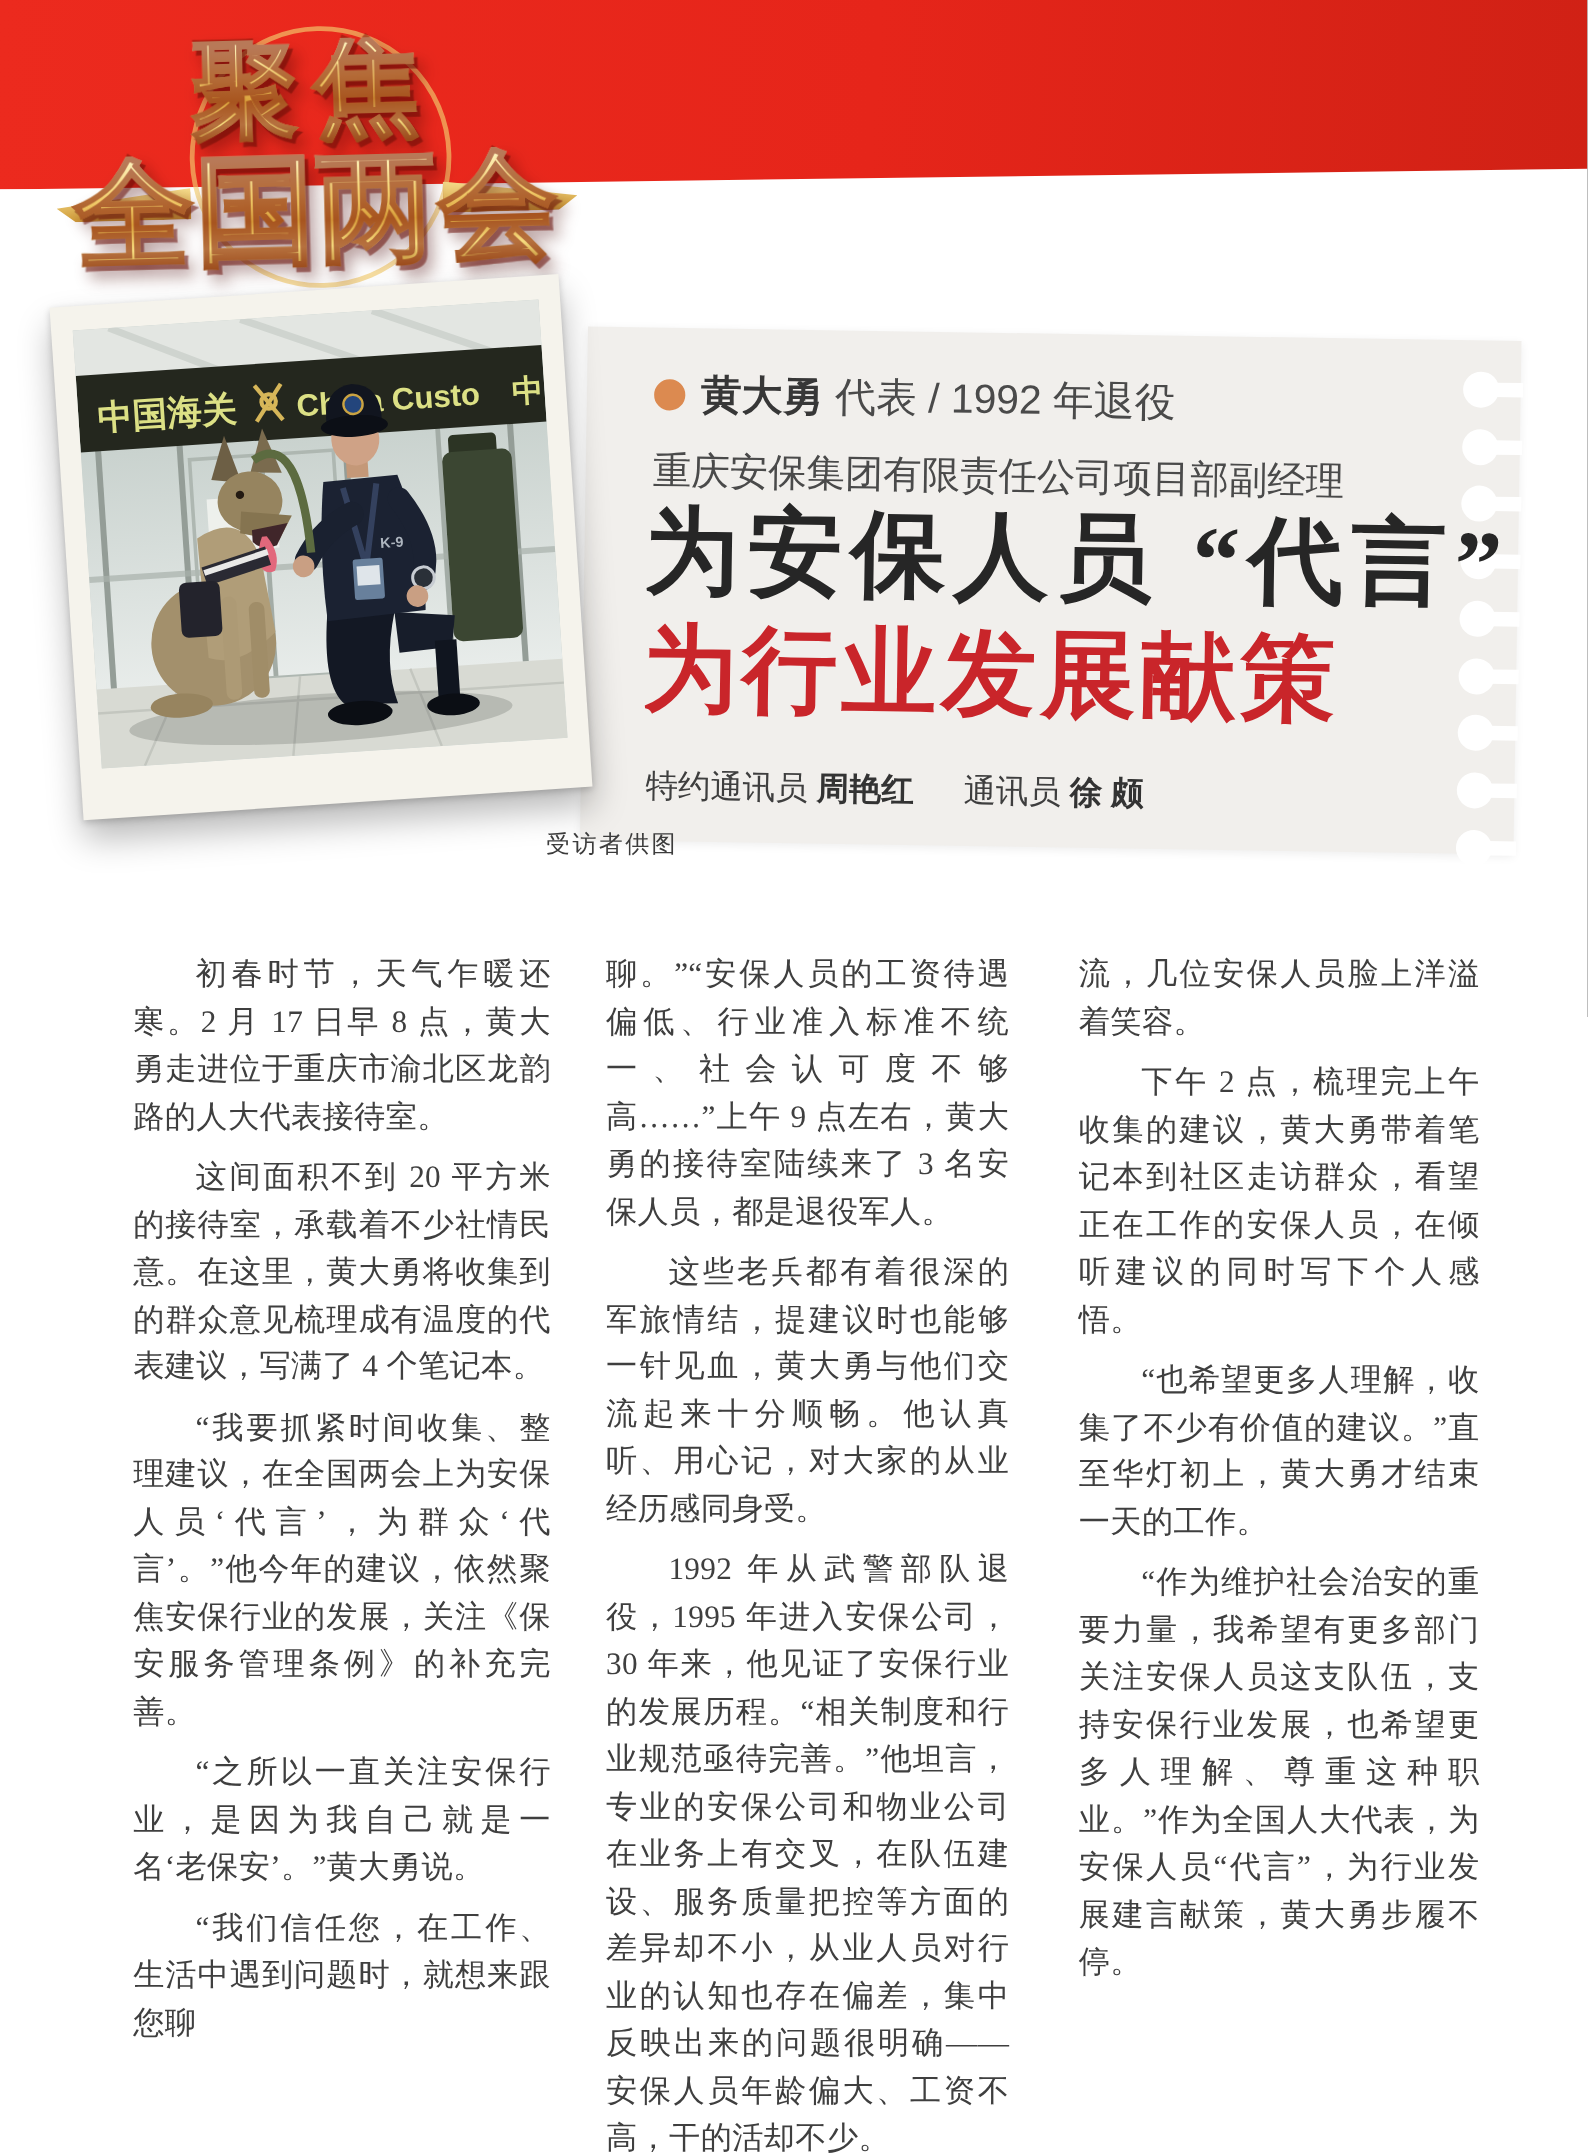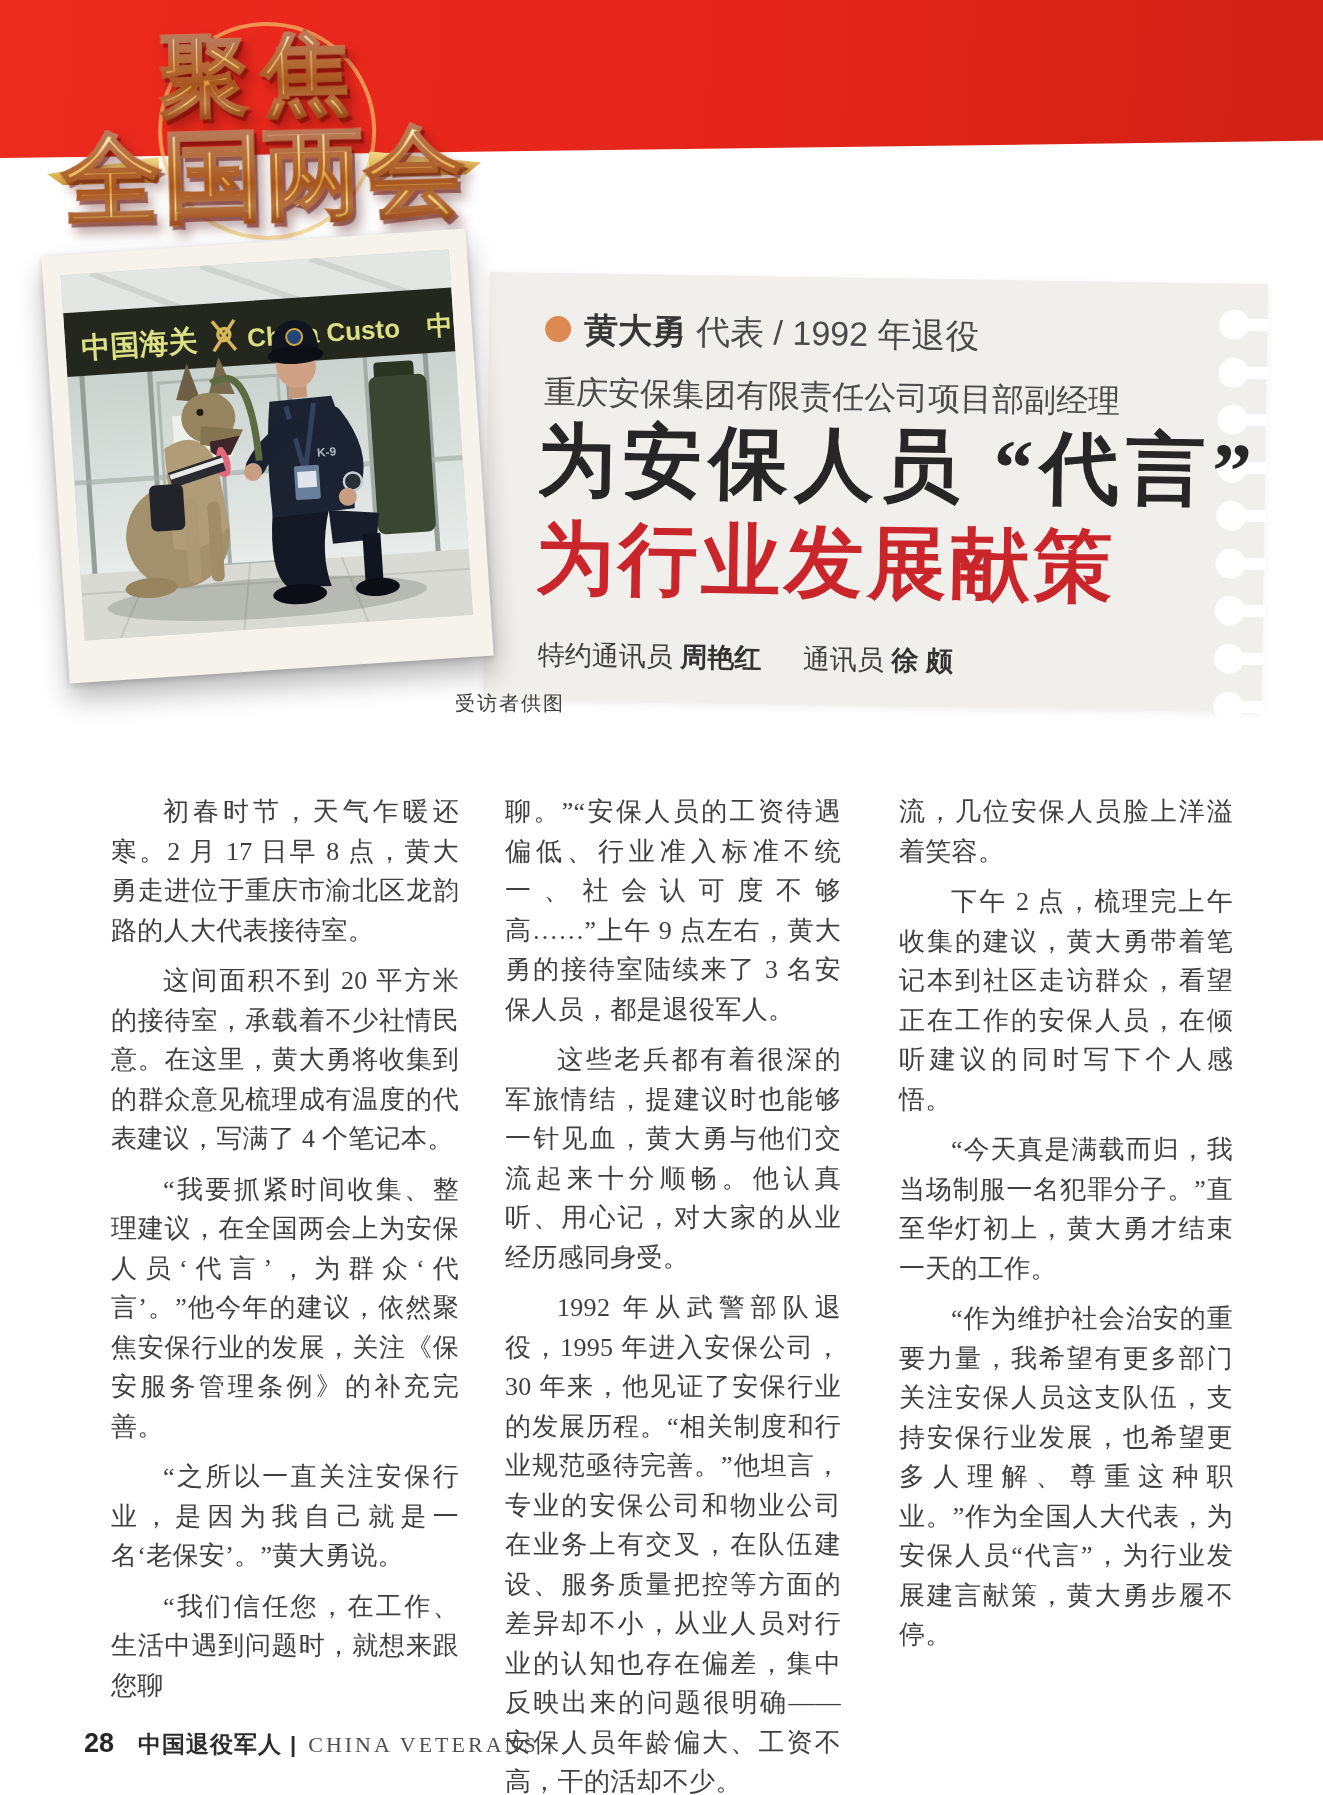--- a/index.html
+++ b/index.html
@@ -212,24 +212,18 @@
     </div>
   <div class="col" id="col-1">
       <p class="para">聊。”“安保人员的工资待遇偏低、行业准入标准不统一、社会认可度不够高……”上午 9 点左右，黄大勇的接待室陆续来了 3 名安保人员，都是退役军人。</p>
       <p class="para ind">这些老兵都有着很深的军旅情结，提建议时也能够一针见血，黄大勇与他们交流起来十分顺畅。他认真听、用心记，对大家的从业经历感同身受。</p>
       <p class="para ind">1992 年从武警部队退役，1995 年进入安保公司，30 年来，他见证了安保行业的发展历程。“相关制度和行业规范亟待完善。”他坦言，专业的安保公司和物业公司在业务上有交叉，在队伍建设、服务质量把控等方面的差异却不小，从业人员对行业的认知也存在偏差，集中反映出来的问题很明确——安保人员年龄偏大、工资不高，干的活却不少。</p>
       <p class="para ind">“队伍建起来、规矩立起来、形象树起来。”经过近 1 个小时的交</p>
     </div>
   <div class="col" id="col-2">
       <p class="para">流，几位安保人员脸上洋溢着笑容。</p>
       <p class="para ind">下午 2 点，梳理完上午收集的建议，黄大勇带着笔记本到社区走访群众，看望正在工作的安保人员，在倾听建议的同时写下个人感悟。</p>
-      <p class="para ind">“今天真是满载而归，我当场制服一名犯罪分子。”直至华灯初上，黄大勇才结束一天的工作。</p>
+      <p class="para ind">“也希望更多人理解，收集了不少有价值的建议。”直至华灯初上，黄大勇才结束一天的工作。</p>
       <p class="para ind">“作为维护社会治安的重要力量，我希望有更多部门关注安保人员这支队伍，支持安保行业发展，也希望更多人理解、尊重这种职业。”作为全国人大代表，为安保人员“代言”，为行业发展建言献策，黄大勇步履不停。</p>
     </div>
 
-  <div class="footer">
-    <span class="page-num">28</span>
-    <span class="mag-cn">中国退役军人</span>
-    <span class="mag-div">|</span>
-    <span class="mag-en">CHINA VETERANS</span>
-  </div>
 
 </div>
 
 </body></html>

